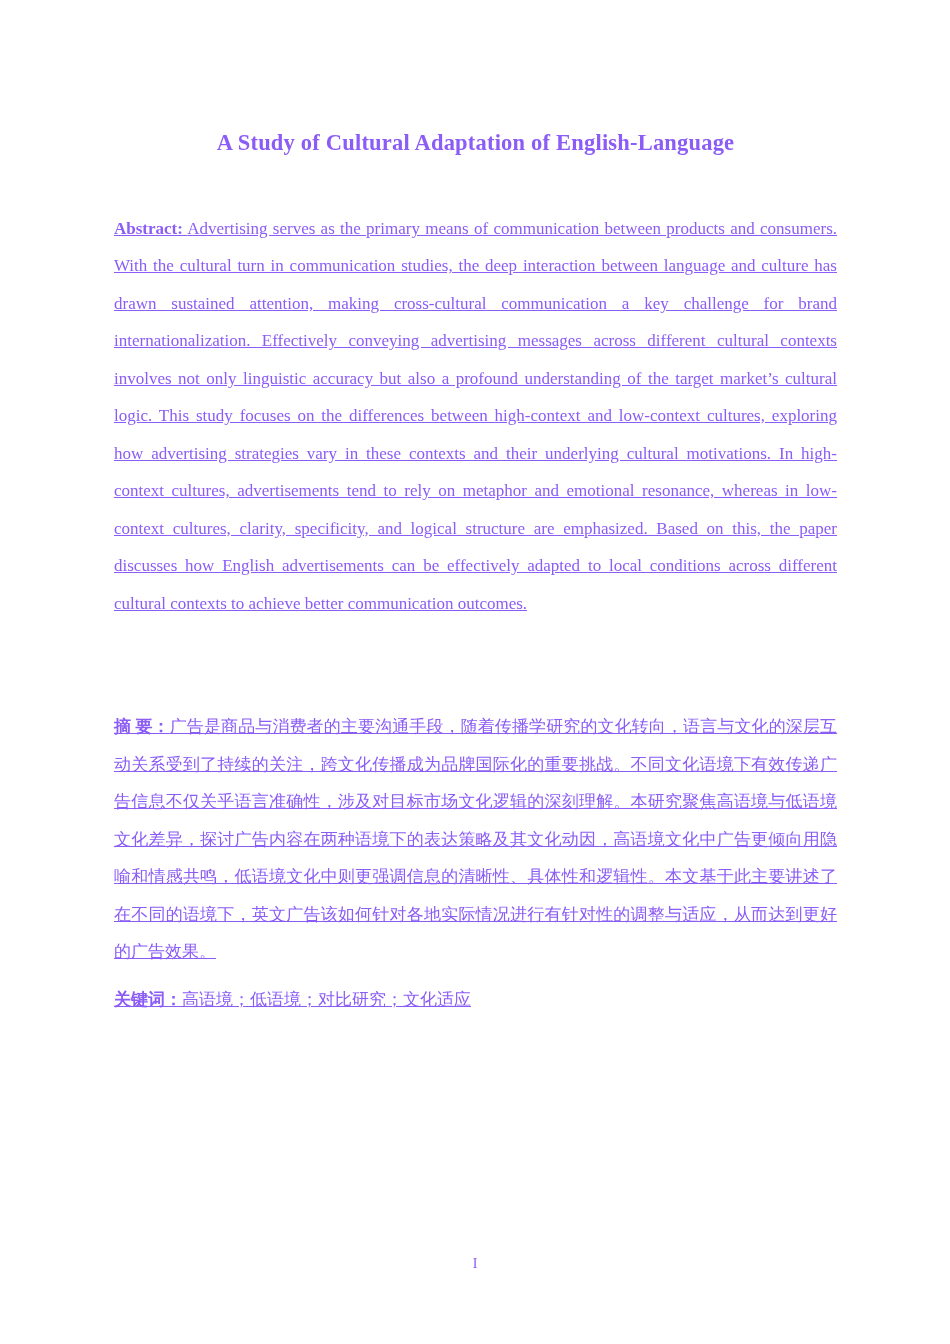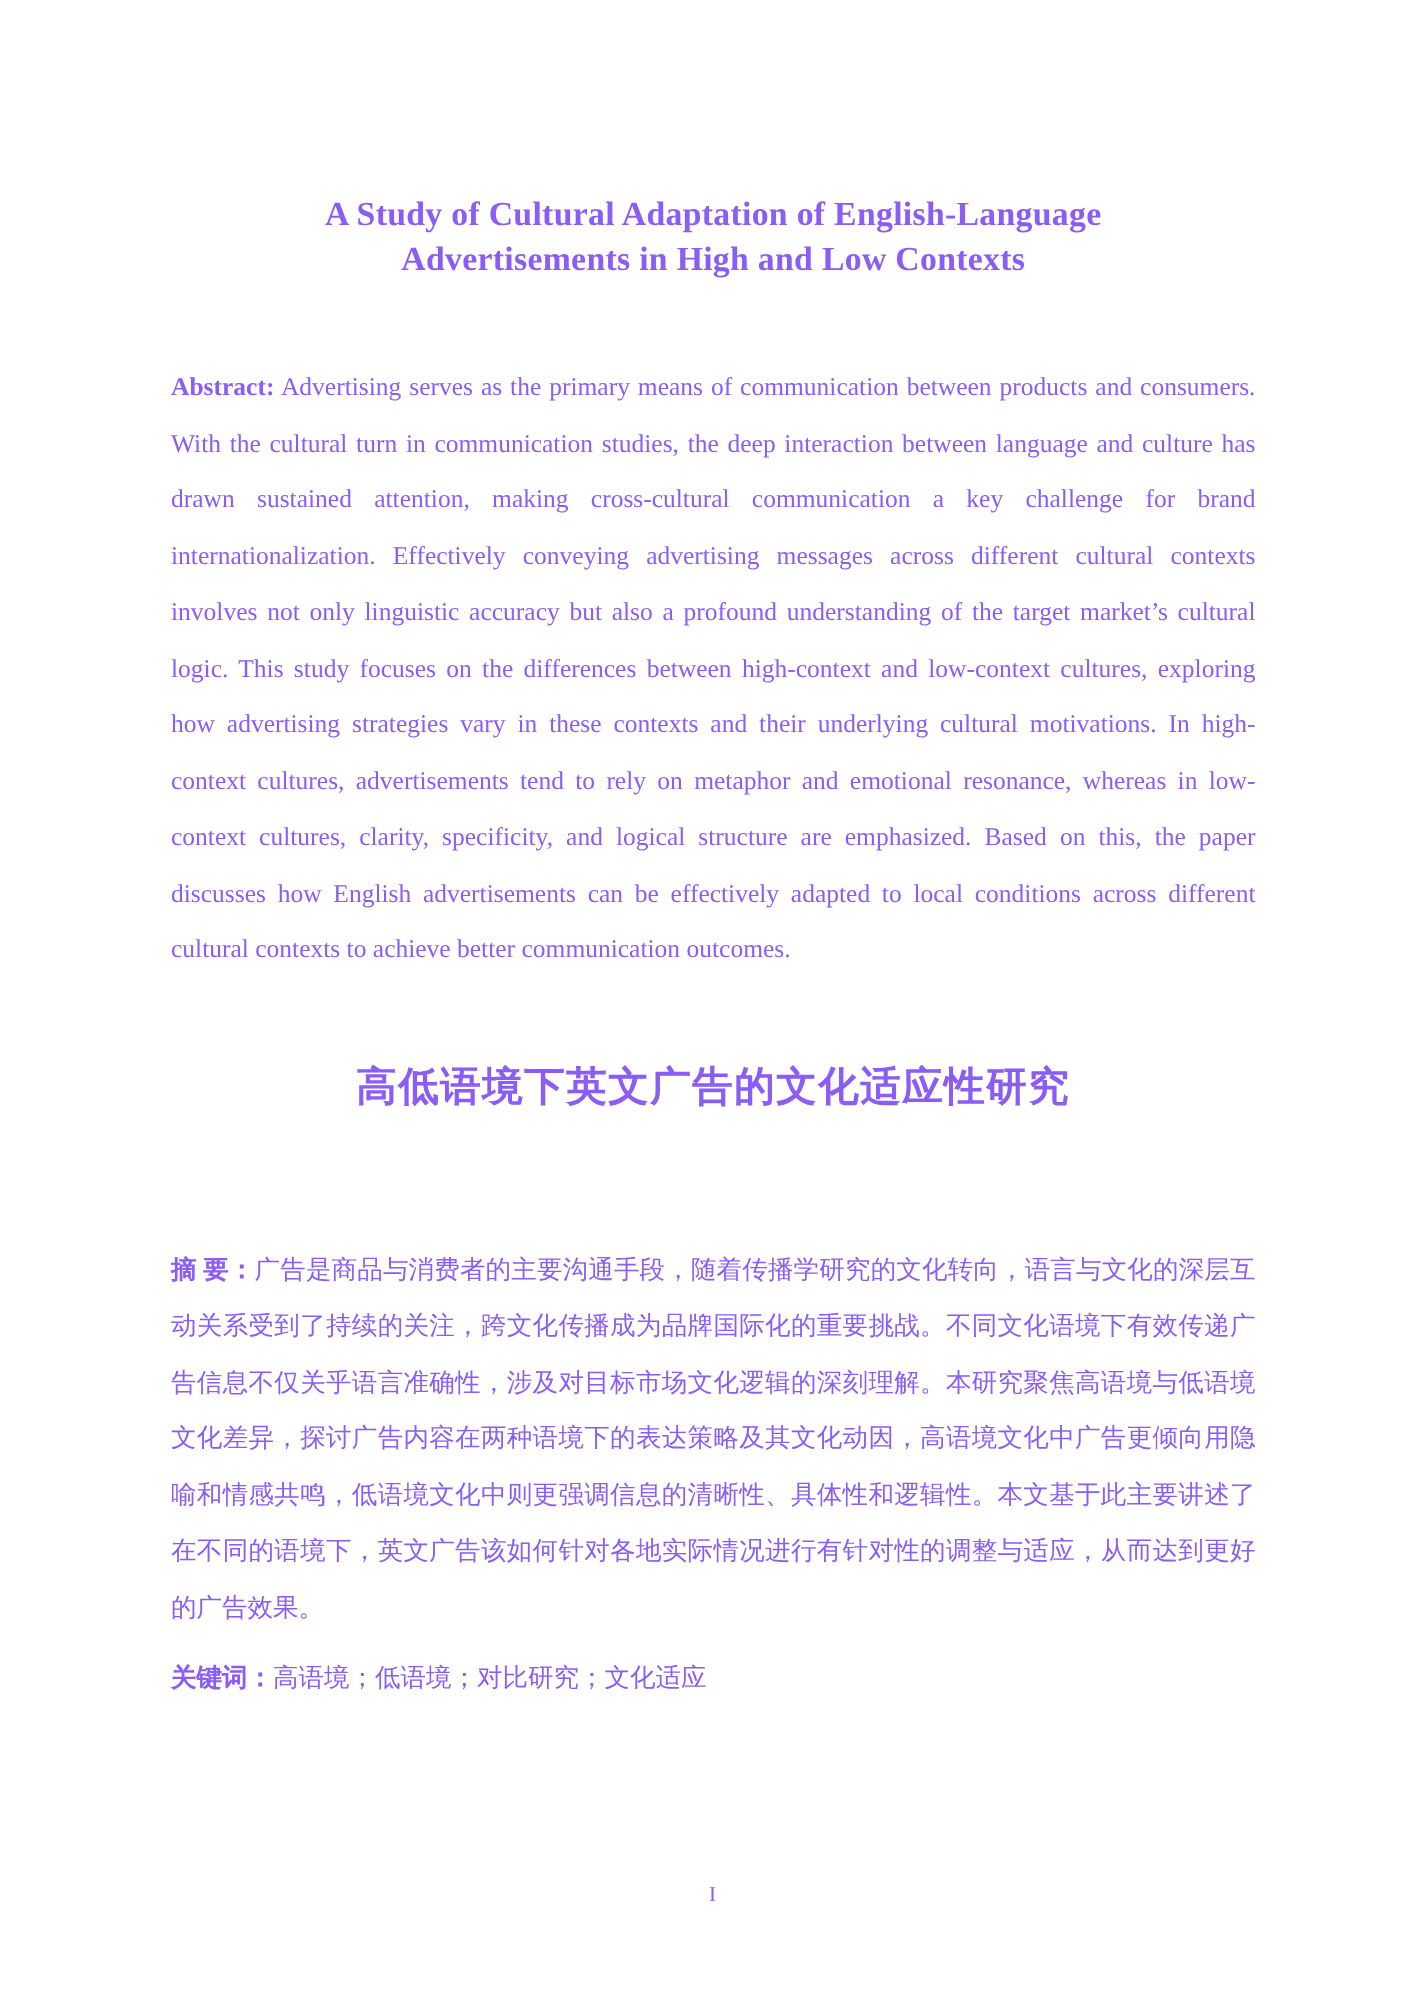--- a/index.html
+++ b/index.html
@@ -29,20 +29,21 @@
     text-align: center;
     line-height: 1.32;
     letter-spacing: 0.2px;
   }
   .para {
     margin: 0;
     font-size: 17px;
     line-height: 37.5px;
     text-align: justify;
     text-justify: inter-word;
+    text-decoration: underline;
   }
   .para b {
     font-weight: bold;
   }
   .keywords-en {
     margin-top: 21px;
     text-align: left;
     line-height: 30px;
   }
   .cn-title {
@@ -71,27 +72,25 @@
   }
 </style>
 </head>
 <body>
 
 <div class="page">
   <div class="content">
 
     <h1 class="en-title">
       <span>A Study of Cultural Adaptation of English-Language</span><br>
-      <span>Advertisements in High and Low Contexts</span>
     </h1>
 
     <p class="para"><b>Abstract:</b> <span>Advertising serves as the primary means of communication between products and consumers. With the cultural turn in communication studies, the deep interaction between language and culture has drawn sustained attention, making cross-cultural communication a key challenge for brand internationalization. Effectively conveying advertising messages across different cultural contexts involves not only linguistic accuracy but also a profound understanding of the target market’s cultural logic. This study focuses on the differences between high-context and low-context cultures, exploring how advertising strategies vary in these contexts and their underlying cultural motivations. In high-context cultures, advertisements tend to rely on metaphor and emotional resonance, whereas in low-context cultures, clarity, specificity, and logical structure are emphasized. Based on this, the paper discusses how English advertisements can be effectively adapted to local conditions across different cultural contexts to achieve better communication outcomes.</span></p>
 
 
-    <h2 class="cn-title">高低语境下英文广告的文化适应性研究</h2>
 
     <p class="para cn-abstract"><b>摘  要：</b><span>广告是商品与消费者的主要沟通手段，随着传播学研究的文化转向，语言与文化的深层互动关系受到了持续的关注，跨文化传播成为品牌国际化的重要挑战。不同文化语境下有效传递广告信息不仅关乎语言准确性，涉及对目标市场文化逻辑的深刻理解。本研究聚焦高语境与低语境文化差异，探讨广告内容在两种语境下的表达策略及其文化动因，高语境文化中广告更倾向用隐喻和情感共鸣，低语境文化中则更强调信息的清晰性、具体性和逻辑性。本文基于此主要讲述了在不同的语境下，英文广告该如何针对各地实际情况进行有针对性的调整与适应，从而达到更好的广告效果。</span></p>
 
     <p class="para keywords-cn"><b>关键词：</b><span>高语境；低语境；对比研究；文化适应</span></p>
 
   </div>
 
   <div class="footer">I</div>
 </div>
 

